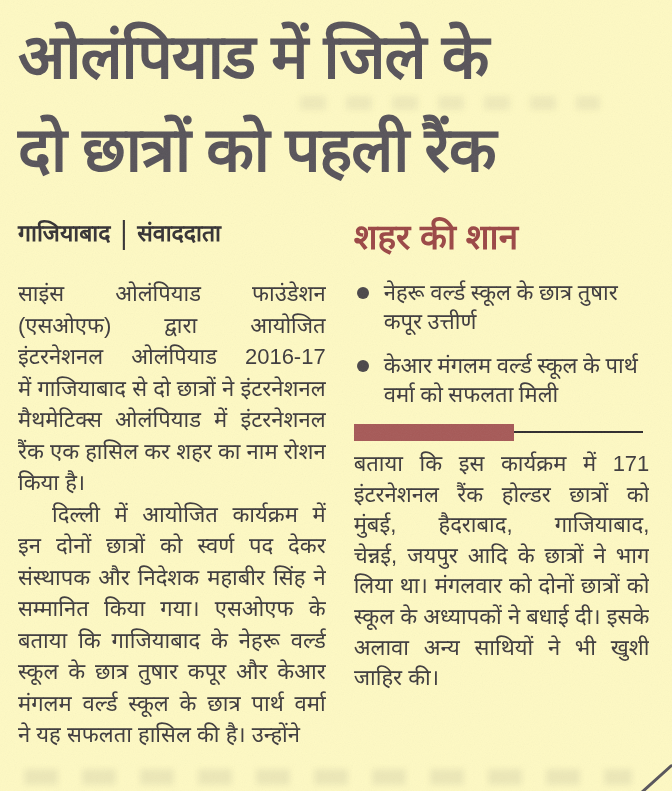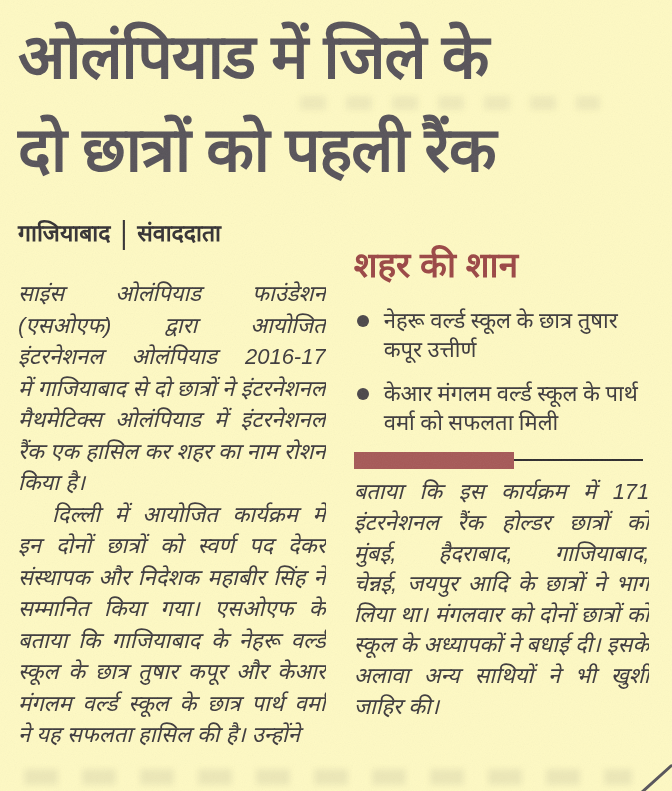--- a/index.html
+++ b/index.html
@@ -25,21 +25,20 @@
     font-size: 62px;
     line-height: 93px;
     letter-spacing: -1px;
   }
   .headline-line { white-space: nowrap; }
   
   .columns {
     display: flex;
     gap: 28px;
     margin: 20px 26px 0 18px;
-    align-items: center;
   }
   .col-left  { width: 314px; }
   .col-right { width: 312px; }
   
   .byline {
     font-weight: 700;
     font-size: 23px;
     color: #353234;
     margin-bottom: 30px;
     display: flex;
@@ -48,21 +47,20 @@
   }
   .byline-sep { font-weight: 400; font-size: 26px; transform: scaleY(1.2); color:#353234; }
   
   .para { font-size: 22px; color: #3e3b3d; }
   .col-left .para .jline  { line-height: 31.5px; }
   .jline {
     text-align: justify;
     text-align-last: justify;
     overflow: hidden;
     white-space: nowrap;
-    font-style: italic;
   }
   .para .jline:last-child { text-align-last: left; }
   .para2 .jline:first-child { text-indent: 34px; }
   
   .highlight-heading {
     color: #9b4745;
     font-weight: 700;
     font-size: 35px;
     line-height: 42px;
     margin-bottom: 20px;

